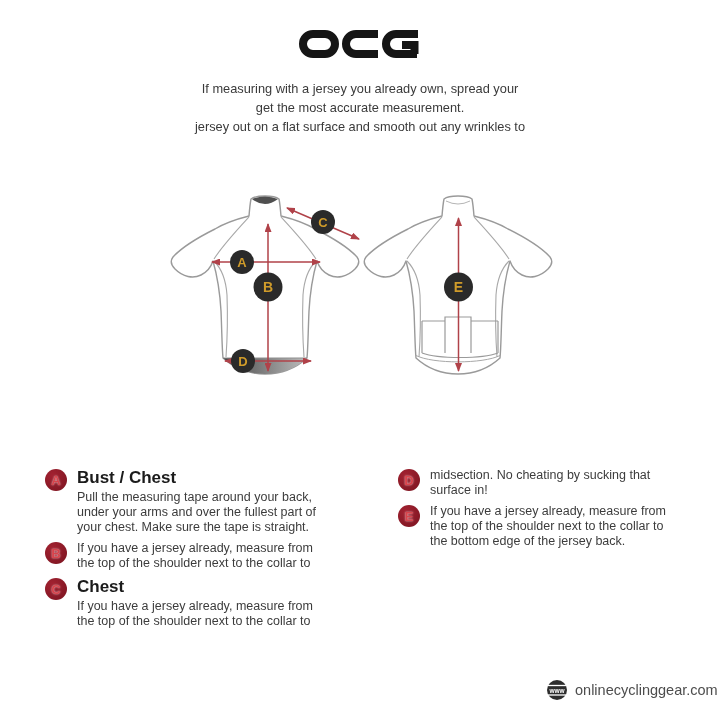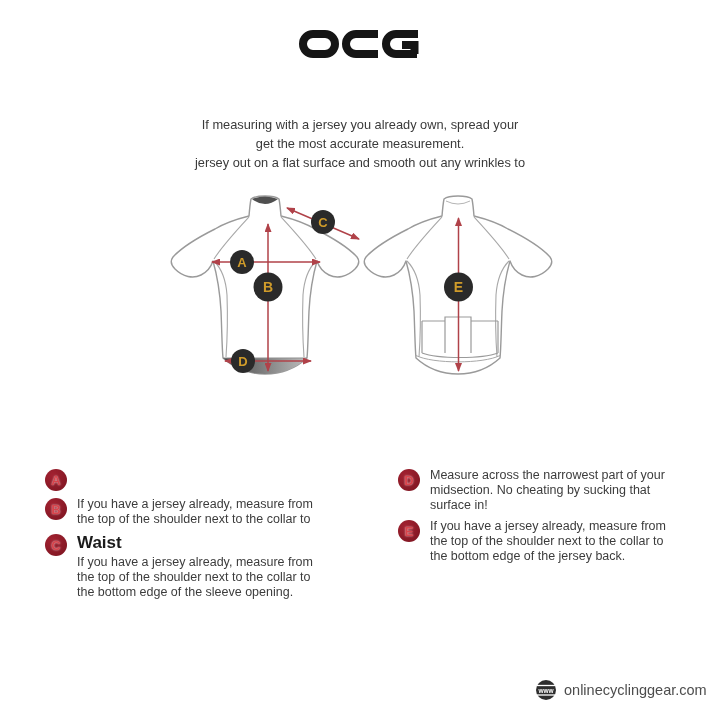--- a/index.html
+++ b/index.html
@@ -5,41 +5,41 @@
   html,body { margin:0; padding:0; background:#f2f2f2; }
   .page {
     position:relative; width:720px; height:720px; margin:0 auto;
     background:#ffffff; overflow:hidden;
     font-family:"Liberation Sans", sans-serif; color:#222;
   }
 
   .logo-wrap { position:absolute; top:29px; left:0; width:100%; display:flex; justify-content:center; }
 
   .intro { position:absolute; top:79px; left:0; width:100%; text-align:center;
-           font-size:12.8px; line-height:19px; color:#3a3a3a;margin-top:36px; }
+           font-size:12.8px; line-height:19px; color:#3a3a3a; }
 
   .diagram-front { position:absolute; left:165px; top:183px; }
   .diagram-back  { position:absolute; left:358px; top:183px; }
 
   .col-left  { position:absolute; left:45px;  top:468px; width:340px; }
   .col-right { position:absolute; left:398px; top:468px; width:318px; }
 
   .sec-item { display:flex; margin-bottom:6px; }
   .badge {
     flex:0 0 auto; width:22px; height:22px; border-radius:50%;
     background:radial-gradient(circle at 35% 30%, #a32231, #7a1420);
     color:#d8434b; text-shadow:0 0 2px rgba(255,255,255,.85);
     font-weight:bold; font-size:13px;
     display:flex; align-items:center; justify-content:center;
     margin-right:10px; margin-top:1px;
   }
   .sec-body h3 { margin:0 0 3px; font-size:17px; line-height:19px; color:#1b1b1b; font-weight:bold; }
   .sec-line { font-size:12.5px; line-height:15px; color:#3c3c3c; }
 
-  .footer { position:absolute; left:535px; top:679px; display:flex; align-items:center; }
+  .footer { position:absolute; left:546px; top:679px; display:flex; align-items:center; }
   .footer svg { margin-right:7px; }
   .footer-text { font-size:14.5px; color:#4d4d4d; }
 </style>
 </head>
 <body>
 
 <div class="page">
 
   <div class="logo-wrap">
 
@@ -135,54 +135,58 @@
       <text x="100.5" y="104" dy="5" text-anchor="middle" font-family="Liberation Sans, sans-serif" font-size="14" font-weight="bold" fill="#cf9b2a">E</text>
     </svg>
   </div>
 
   <div class="col-left">
 
     <div class="sec-item">
       <div class="badge">
           <span>A</span>
         </div>
+      <div class="sec-body">
+        <h3>Bust / Chest</h3>
+        <div class="sec-line">Pull the measuring tape around your back,</div>
+        <div class="sec-line">under your arms and over the fullest part of</div>
+        <div class="sec-line">your chest. Make sure the tape is straight.</div>
+      </div>
     </div>
 
     <div class="sec-item">
       <div class="badge">
           <span>B</span>
         </div>
       <div class="sec-body">
         <div class="sec-line">If you have a jersey already, measure from</div>
         <div class="sec-line">the top of the shoulder next to the collar to</div>
       </div>
     </div>
 
     <div class="sec-item">
       <div class="badge">
           <span>C</span>
         </div>
       <div class="sec-body">
-        <h3>Waist</h3>
+        <h3>Chest</h3>
         <div class="sec-line">If you have a jersey already, measure from</div>
         <div class="sec-line">the top of the shoulder next to the collar to</div>
-        <div class="sec-line">the bottom edge of the sleeve opening.</div>
       </div>
     </div>
 
   </div>
 
   <div class="col-right">
 
     <div class="sec-item">
       <div class="badge">
           <span>D</span>
         </div>
       <div class="sec-body">
-        <div class="sec-line">Measure across the narrowest part of your</div>
         <div class="sec-line">midsection. No cheating by sucking that</div>
         <div class="sec-line">surface in!</div>
       </div>
     </div>
 
     <div class="sec-item">
       <div class="badge">
           <span>E</span>
         </div>
       <div class="sec-body">

